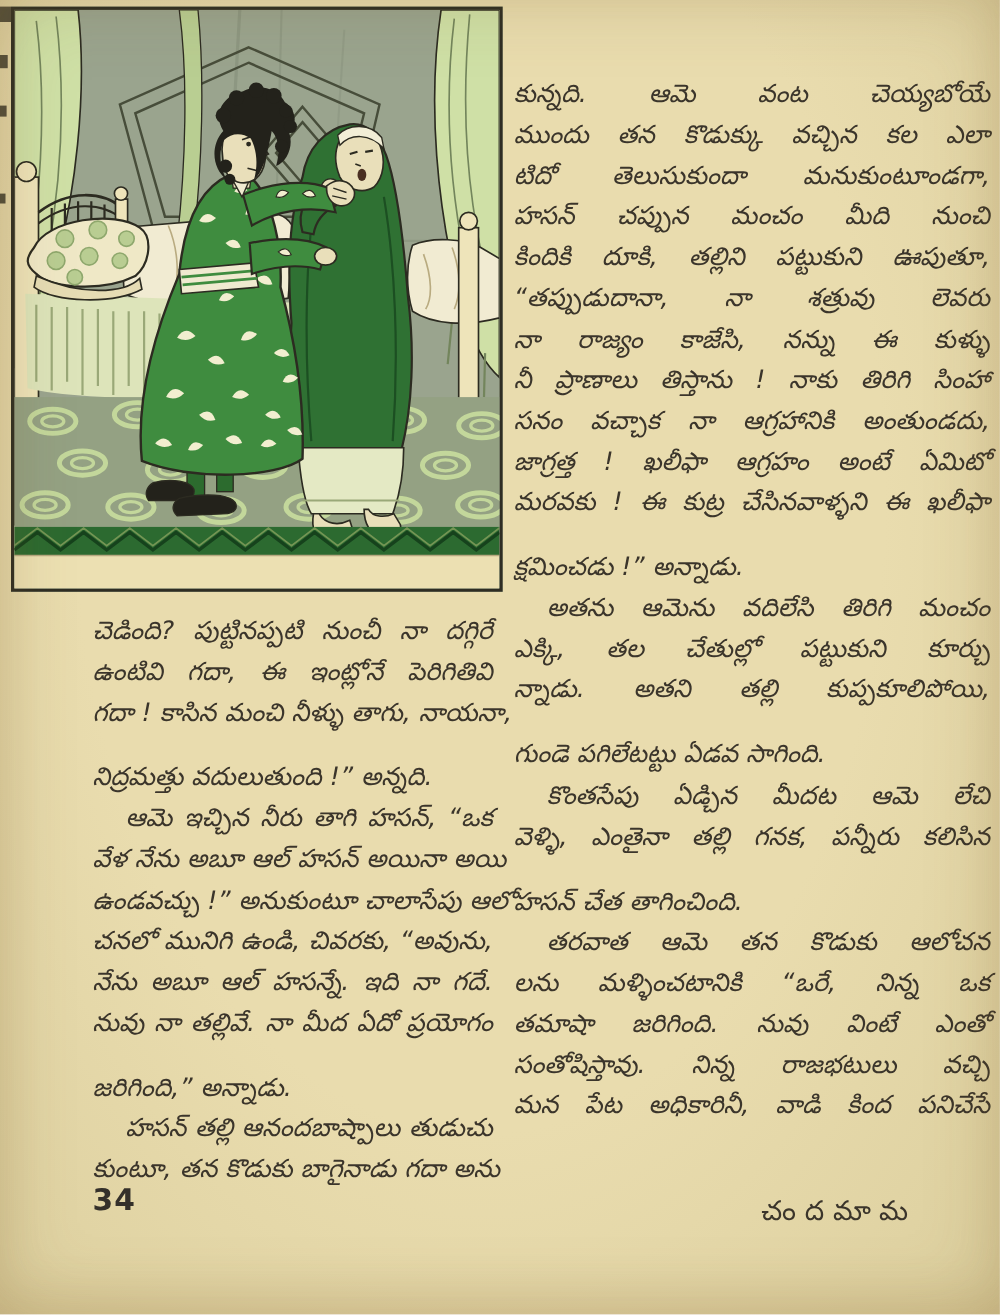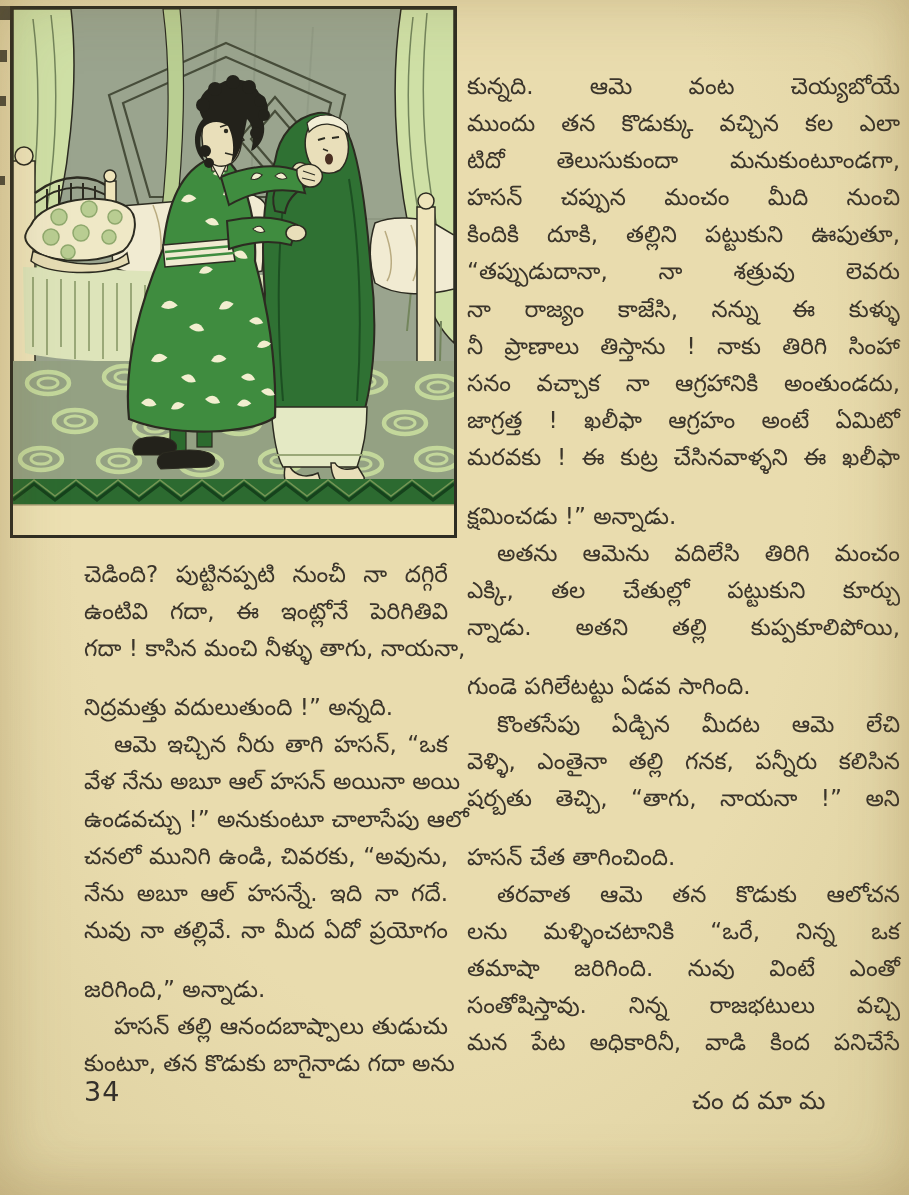--- a/index.html
+++ b/index.html
@@ -17,25 +17,25 @@
     content:"";position:absolute;inset:0;pointer-events:none;
     box-shadow:inset 0 0 70px rgba(120,92,40,.22), inset 0 -18px 40px rgba(150,110,50,.12);
   }
   .illu-frame{
     position:absolute;left:10px;top:6px;width:441px;height:526px;
     border:3px solid #2e2d23;background:#c9d4ae;box-sizing:content-box;
   }
   .col{position:absolute;font-size:23px;line-height:37.1px;}
   .col-right{left:467px;top:68px;width:433px;}
   .col-left{left:84px;top:556px;width:364px;}
-  .line{text-align:justify;text-align-last:justify;height:37.1px;white-space:nowrap;}
+  .line{text-align:justify;text-align-last:justify;height:37.1px;white-space:nowrap;font-style:italic;}
   .line.endline{text-align-last:left;margin-top:22px;}
   .para.indent .line:first-child{text-indent:30px;}
   .page-number{
-    position:absolute;left:84px;top:1076px;font-size:27px;font-weight:normal;
+    position:absolute;left:84px;top:1076px;font-size:27px;font-weight:bold;
     color:#34302a;letter-spacing:1px;
   }
   .brand{
     position:absolute;left:692px;top:1086px;font-size:25px;letter-spacing:8px;
     color:#3b352b;white-space:nowrap;
   }
   .scan-mark{position:absolute;background:#2c2b21;opacity:.8;}
 </style>
 </head>
 <body>
@@ -276,21 +276,20 @@
       </div>
       <div class="para indent">
         <div class="line">అతను ఆమెను వదిలేసి తిరిగి మంచం</div>
         <div class="line">ఎక్కి, తల చేతుల్లో పట్టుకుని కూర్చు</div>
         <div class="line">న్నాడు. అతని తల్లి కుప్పకూలిపోయి,</div>
         <div class="line endline">గుండె పగిలేటట్టు ఏడవ సాగింది.</div>
       </div>
       <div class="para indent">
         <div class="line">కొంతసేపు ఏడ్చిన మీదట ఆమె లేచి</div>
         <div class="line">వెళ్ళి, ఎంతైనా తల్లి గనక, పన్నీరు కలిసిన</div>
-        <div class="line">షర్బతు తెచ్చి, “తాగు, నాయనా !” అని</div>
         <div class="line endline">హసన్ చేత తాగించింది.</div>
       </div>
       <div class="para indent">
         <div class="line">తరవాత ఆమె తన కొడుకు ఆలోచన</div>
         <div class="line">లను మళ్ళించటానికి “ఒరే, నిన్న ఒక</div>
         <div class="line">తమాషా జరిగింది. నువు వింటే ఎంతో</div>
         <div class="line">సంతోషిస్తావు. నిన్న రాజభటులు వచ్చి</div>
         <div class="line">మన పేట అధికారినీ, వాడి కింద పనిచేసే</div>
       </div>
     </div>

